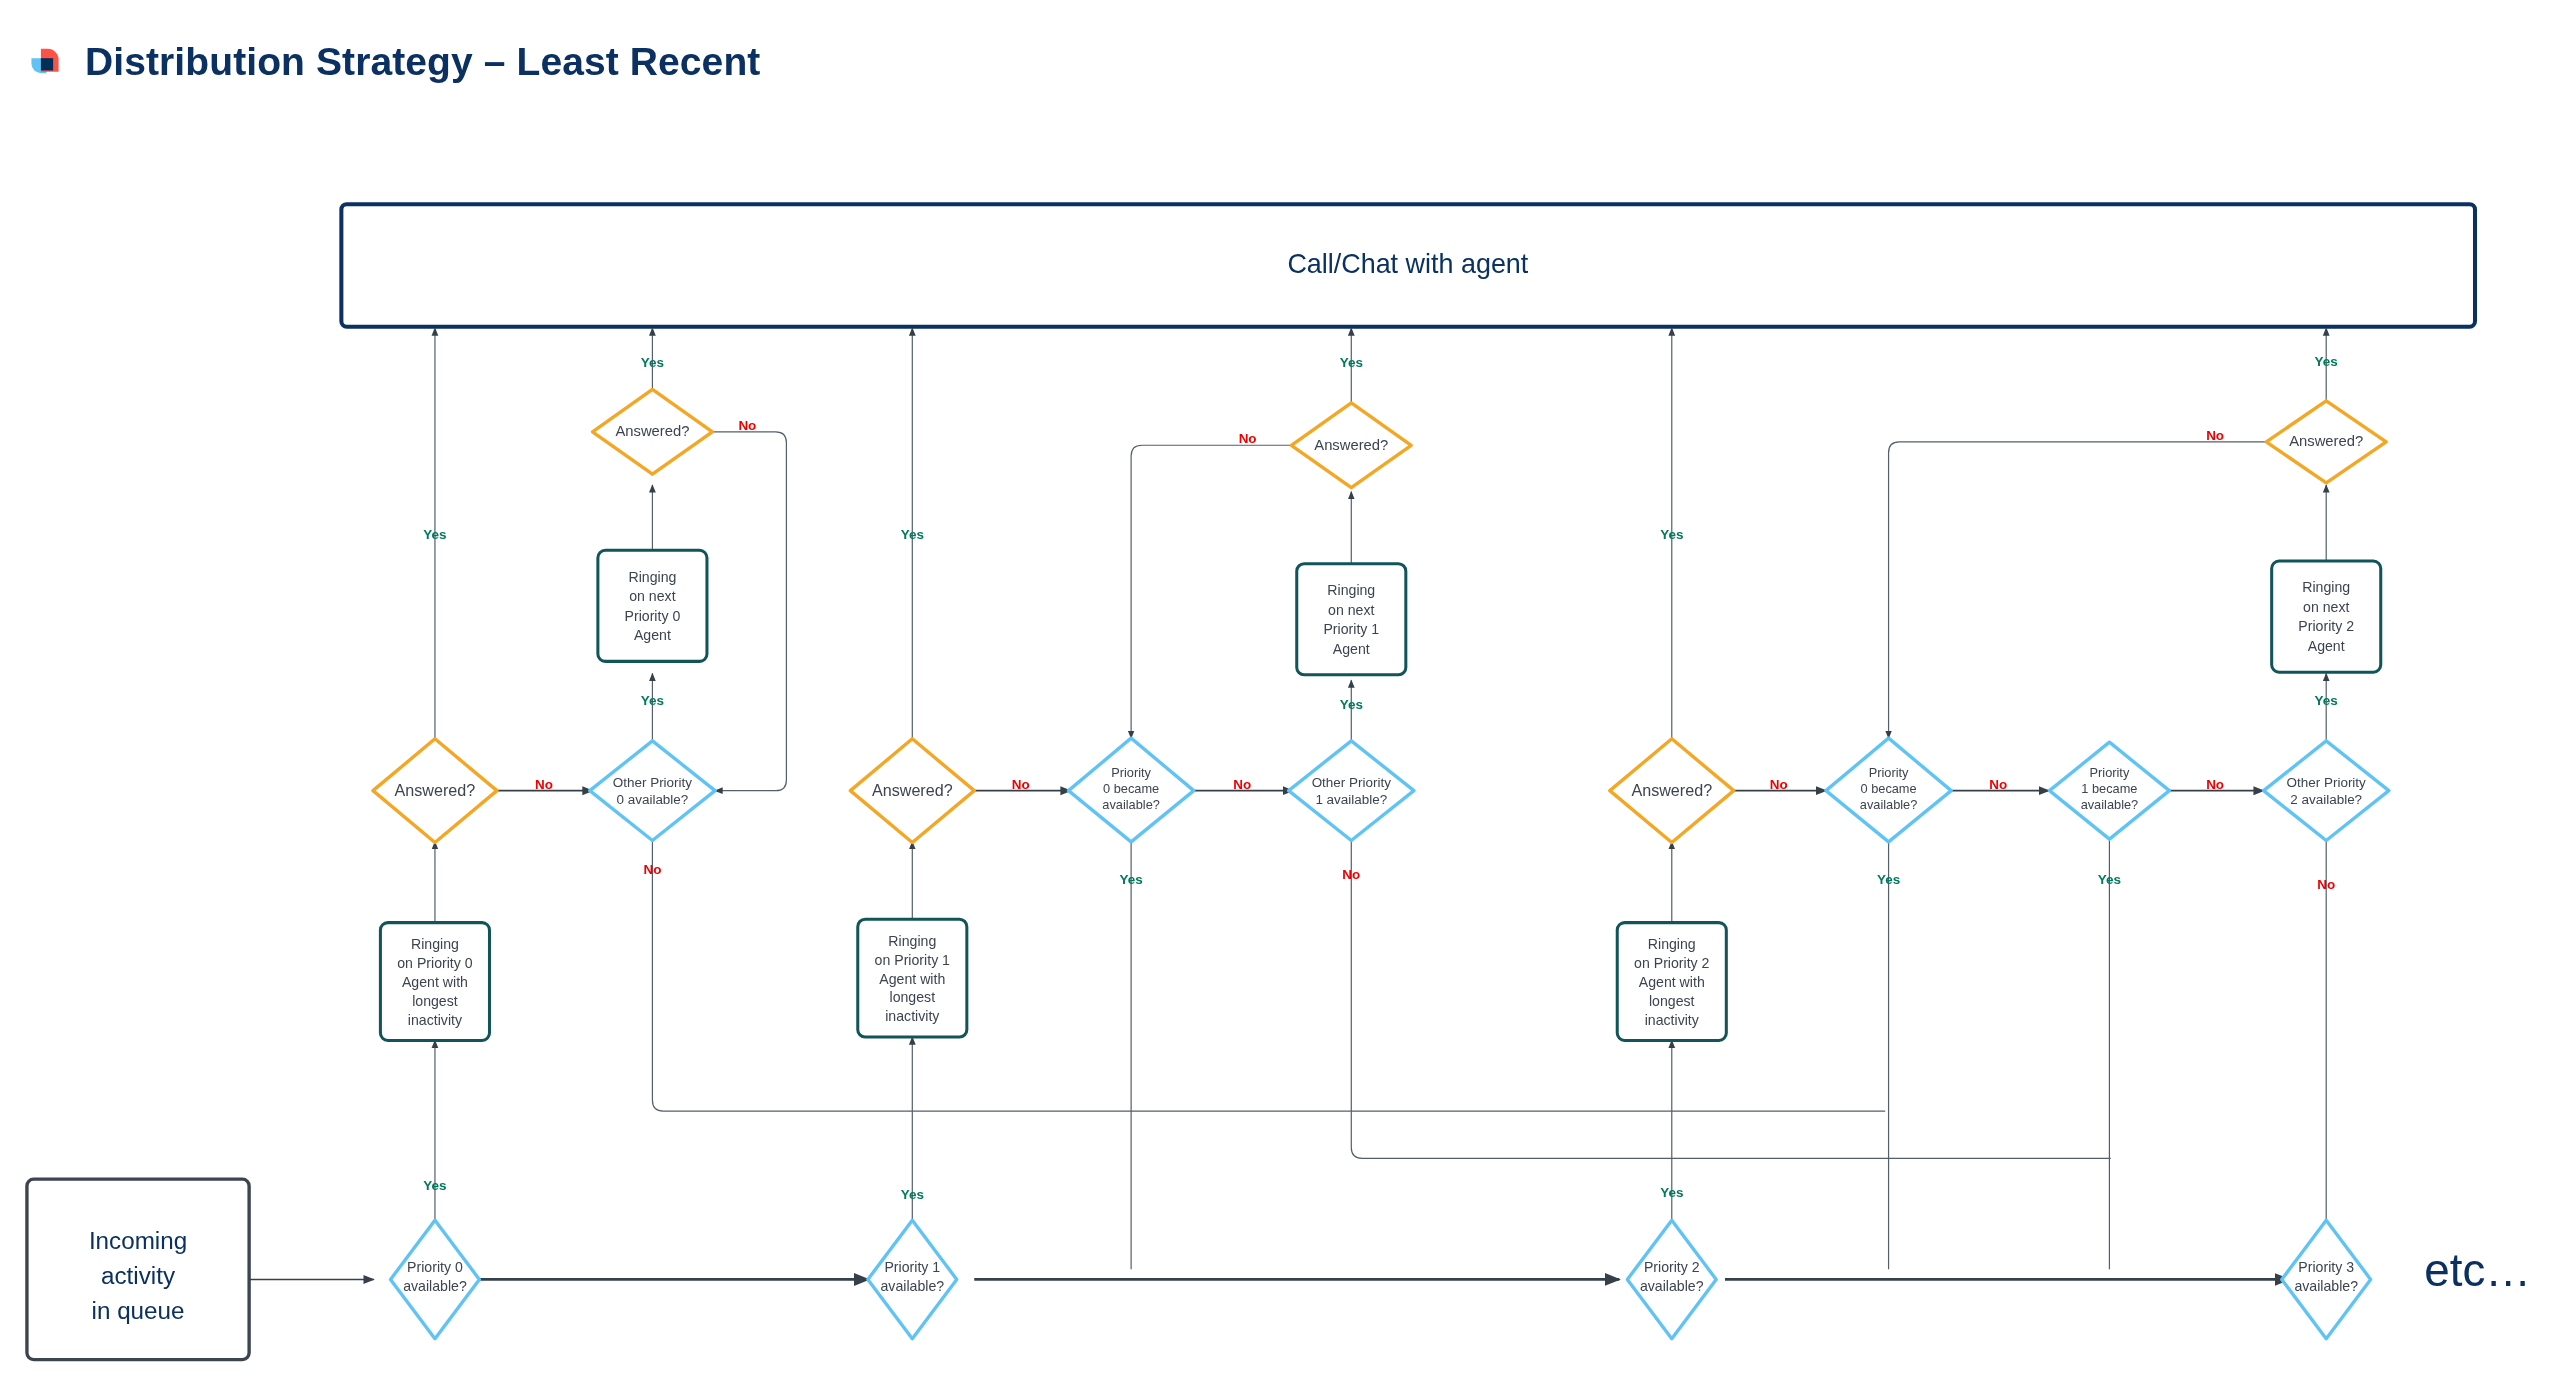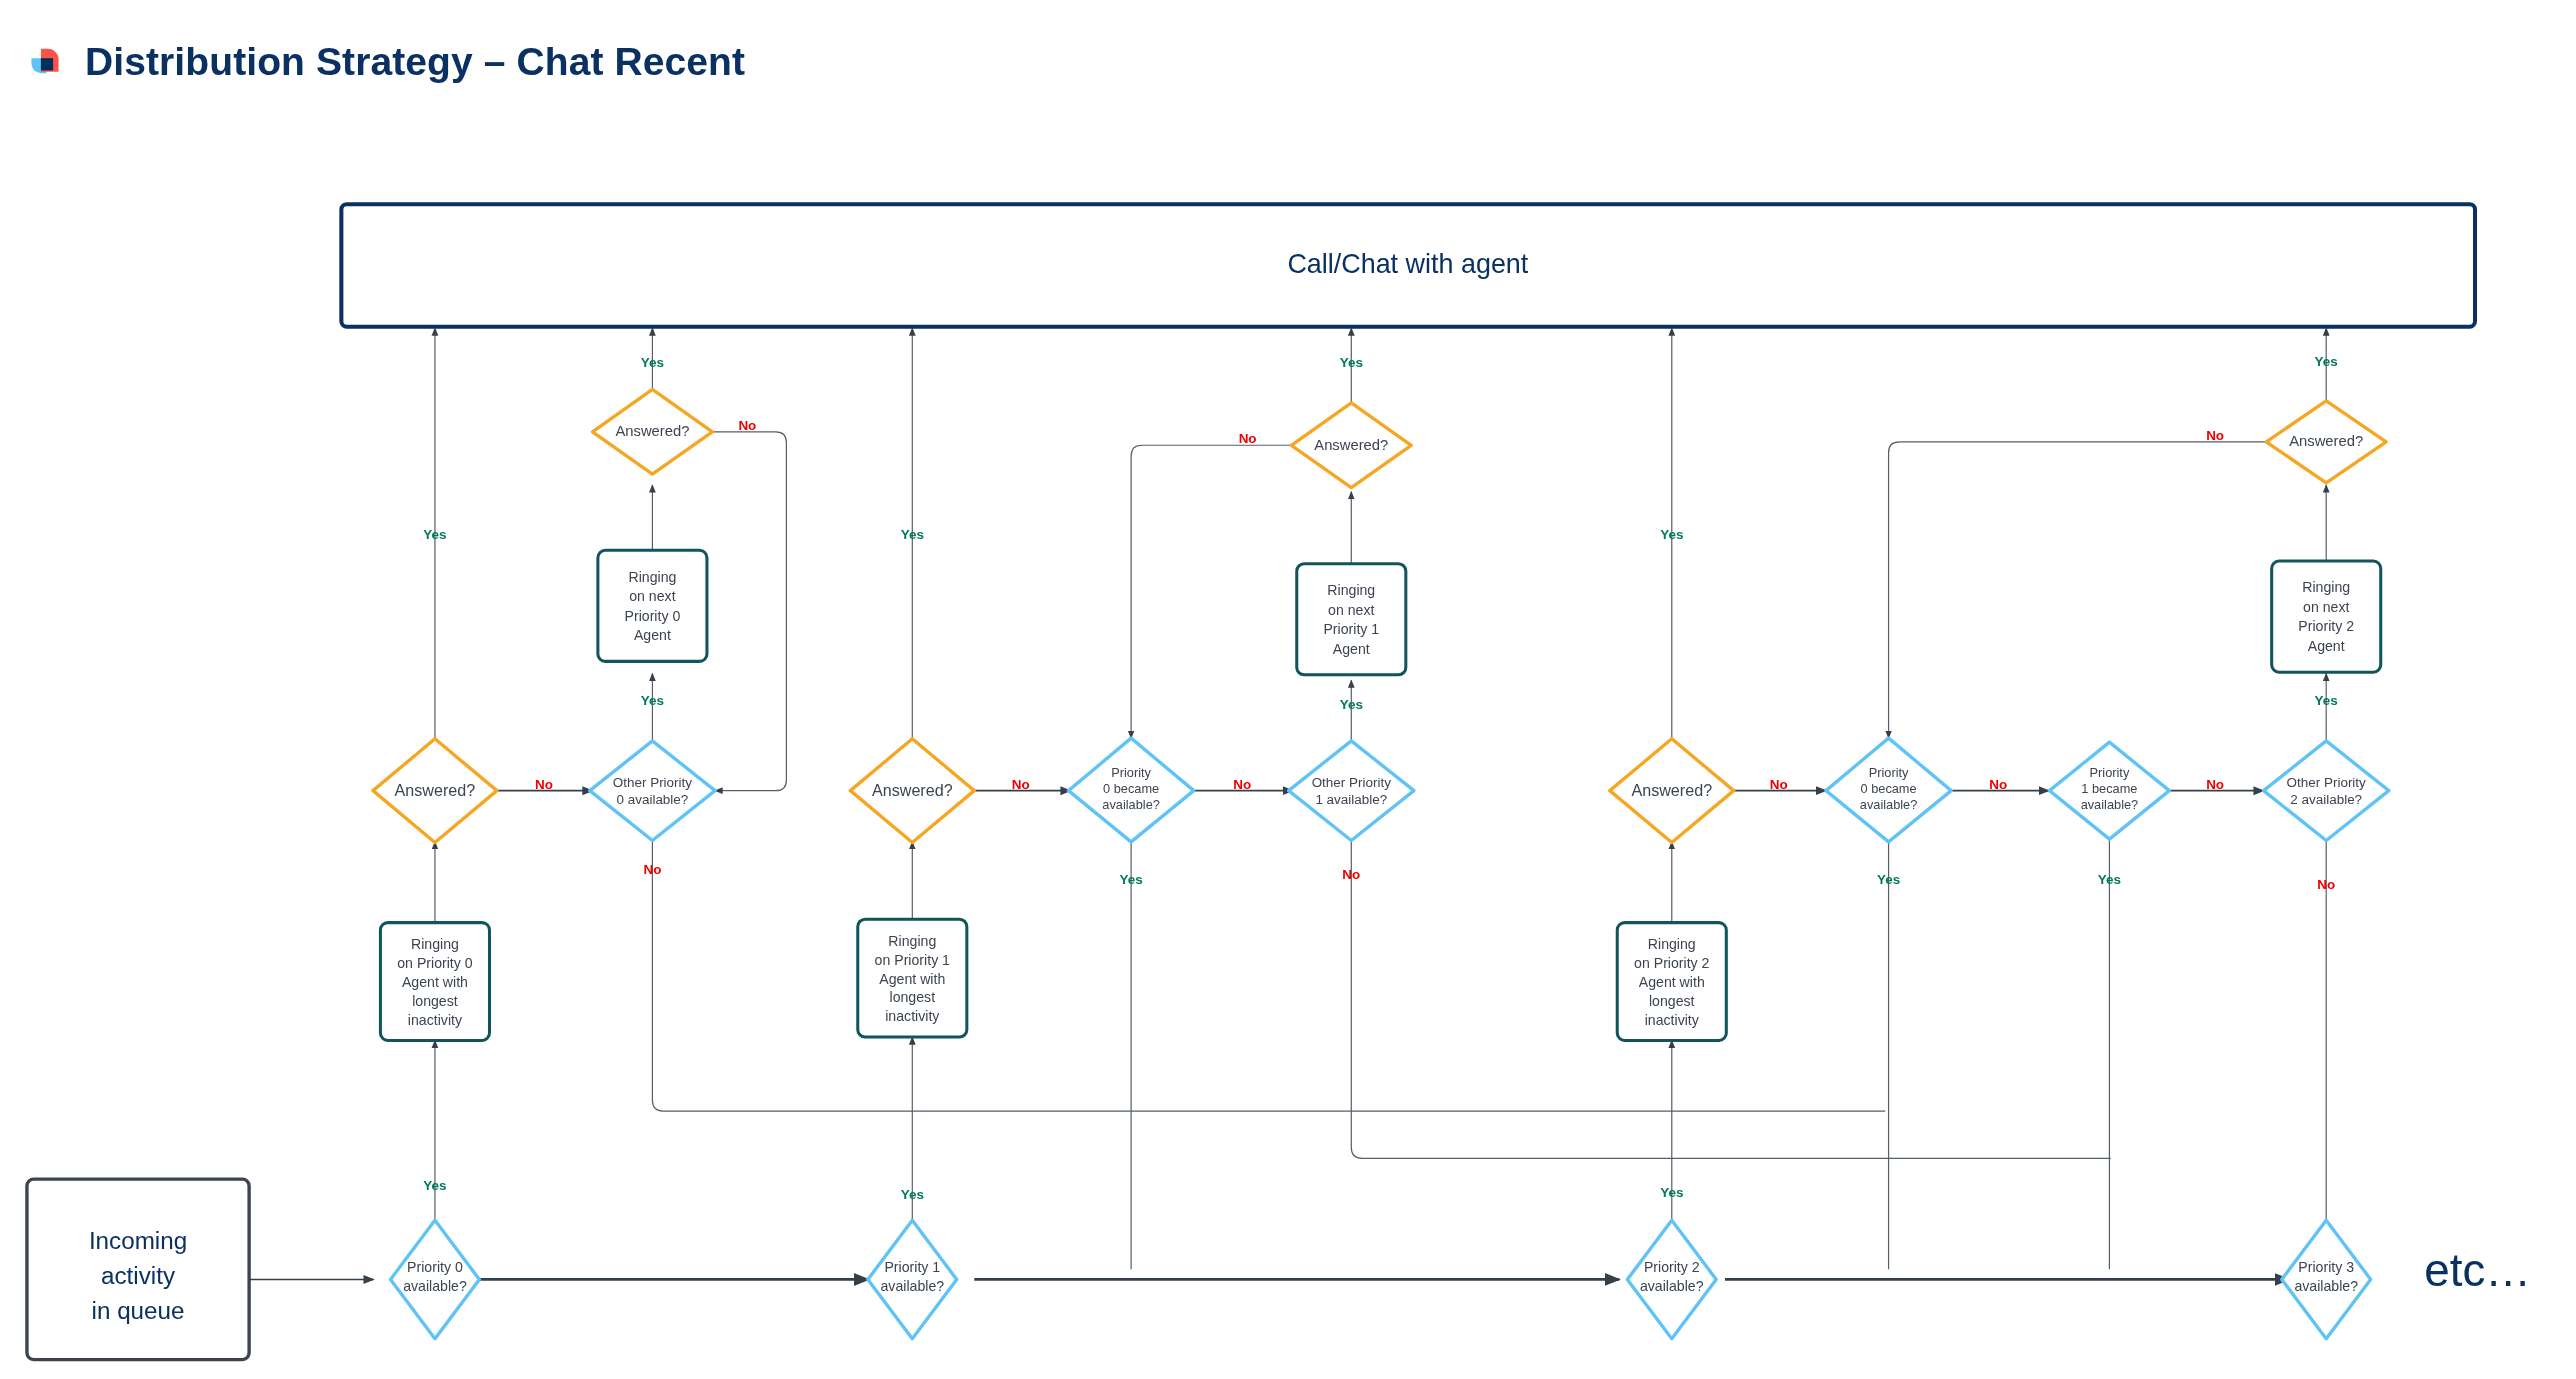--- a/index.html
+++ b/index.html
@@ -81,21 +81,21 @@
 </style>
 </head>
 <body>
 
 <div id="header">
   <svg id="logo" viewBox="0 0 56 56" width="38" height="38">
     <path d="M8 18 h22 v22 a0 0 0 0 1 0 0 h-8 a14 14 0 0 1 -14 -14 z" fill="#5fc4f5"></path>
     <path d="M22 4 h10 a16 16 0 0 1 16 16 v18 h-26 z" fill="#ff5247"></path>
     <rect x="22" y="18" width="18" height="18" fill="#003057"></rect>
   </svg>
-  <div id="page-title">Distribution Strategy – Chat Recent</div>
+  <div id="page-title">Distribution Strategy – Least Recent</div>
 </div>
 
 <div id="canvas">
 <svg width="2576" height="1380" viewBox="0 0 3826 2049">
   <defs>
     <marker id="arrow" viewBox="0 0 10 10" refX="9" refY="5" markerWidth="7" markerHeight="7" orient="auto-start-reverse">
       <path d="M 0 1 L 10 5 L 0 9 z" fill="#36404a"></path>
     </marker>
     <marker id="arrowThick" viewBox="0 0 10 10" refX="9" refY="5" markerWidth="6" markerHeight="6" orient="auto-start-reverse">
       <path d="M 0 1 L 10 5 L 0 9 z" fill="#36404a"></path>

